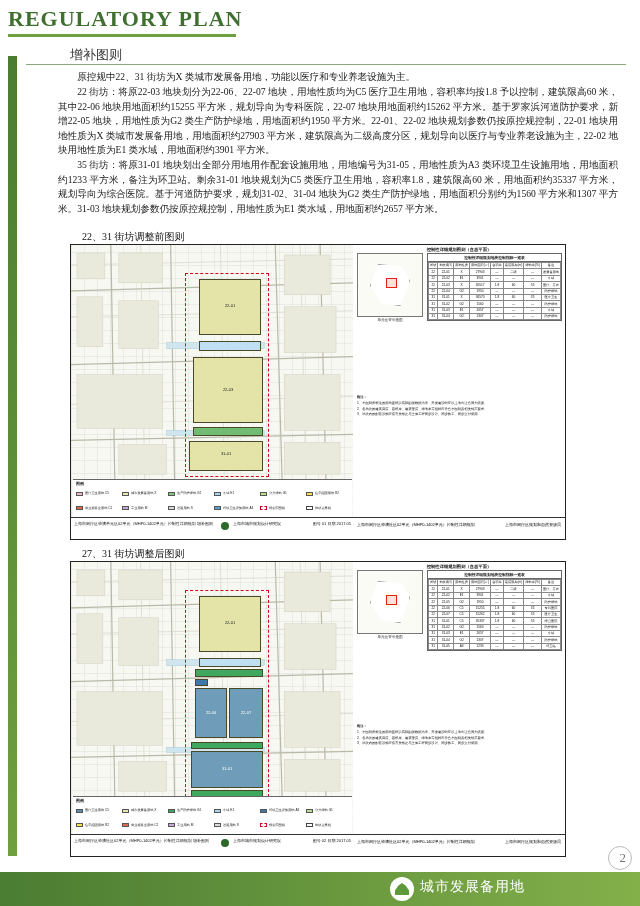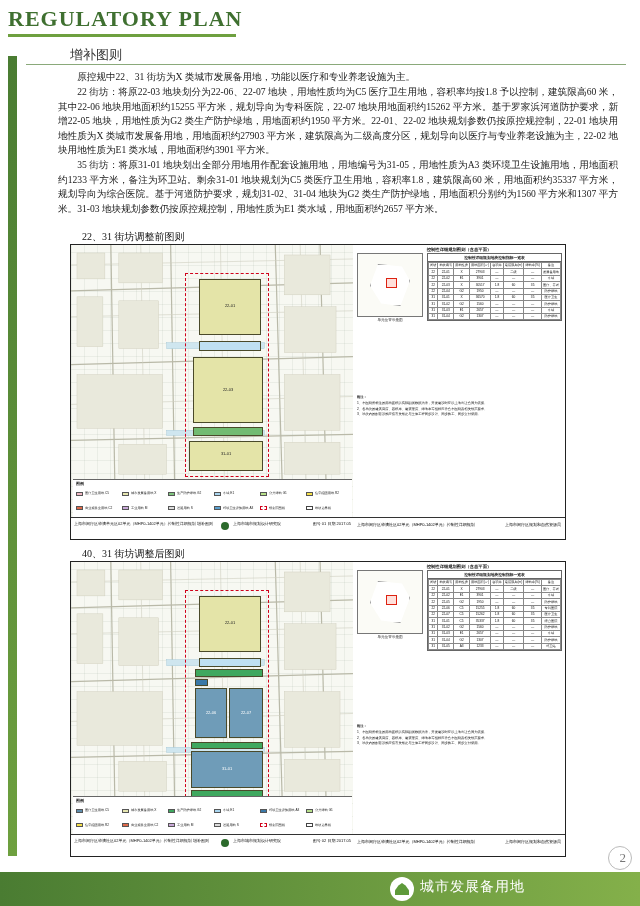--- a/index.html
+++ b/index.html
@@ -475,21 +475,21 @@
       </div>
 
       <div class="dp-foot">
         <div class="f1">上海市闵行区华漕社区02单元（MHP0-1402单元）控制性详细规划</div>
         <div class="f2">上海市闵行区规划和自然资源局</div>
       </div>
     </div>
   </div>
 </div>
 
-<div class="fig-caption" id="cap2">40、31 街坊调整后图则</div>
+<div class="fig-caption" id="cap2">27、31 街坊调整后图则</div>
 <div class="fig" id="fig2">
   <div class="fig-inner">
     <div class="map-panel">
       <div class="map-bg"></div>
       <svg class="map-roads" viewBox="0 0 283 296">
         <g stroke="#b9b9a8" stroke-width="1.2" fill="none">
           <path d="M0 46 L283 38"></path>
             <path d="M0 120 L283 112"></path>
           <path d="M0 196 L283 190"></path>
             <path d="M40 0 L44 240"></path>

